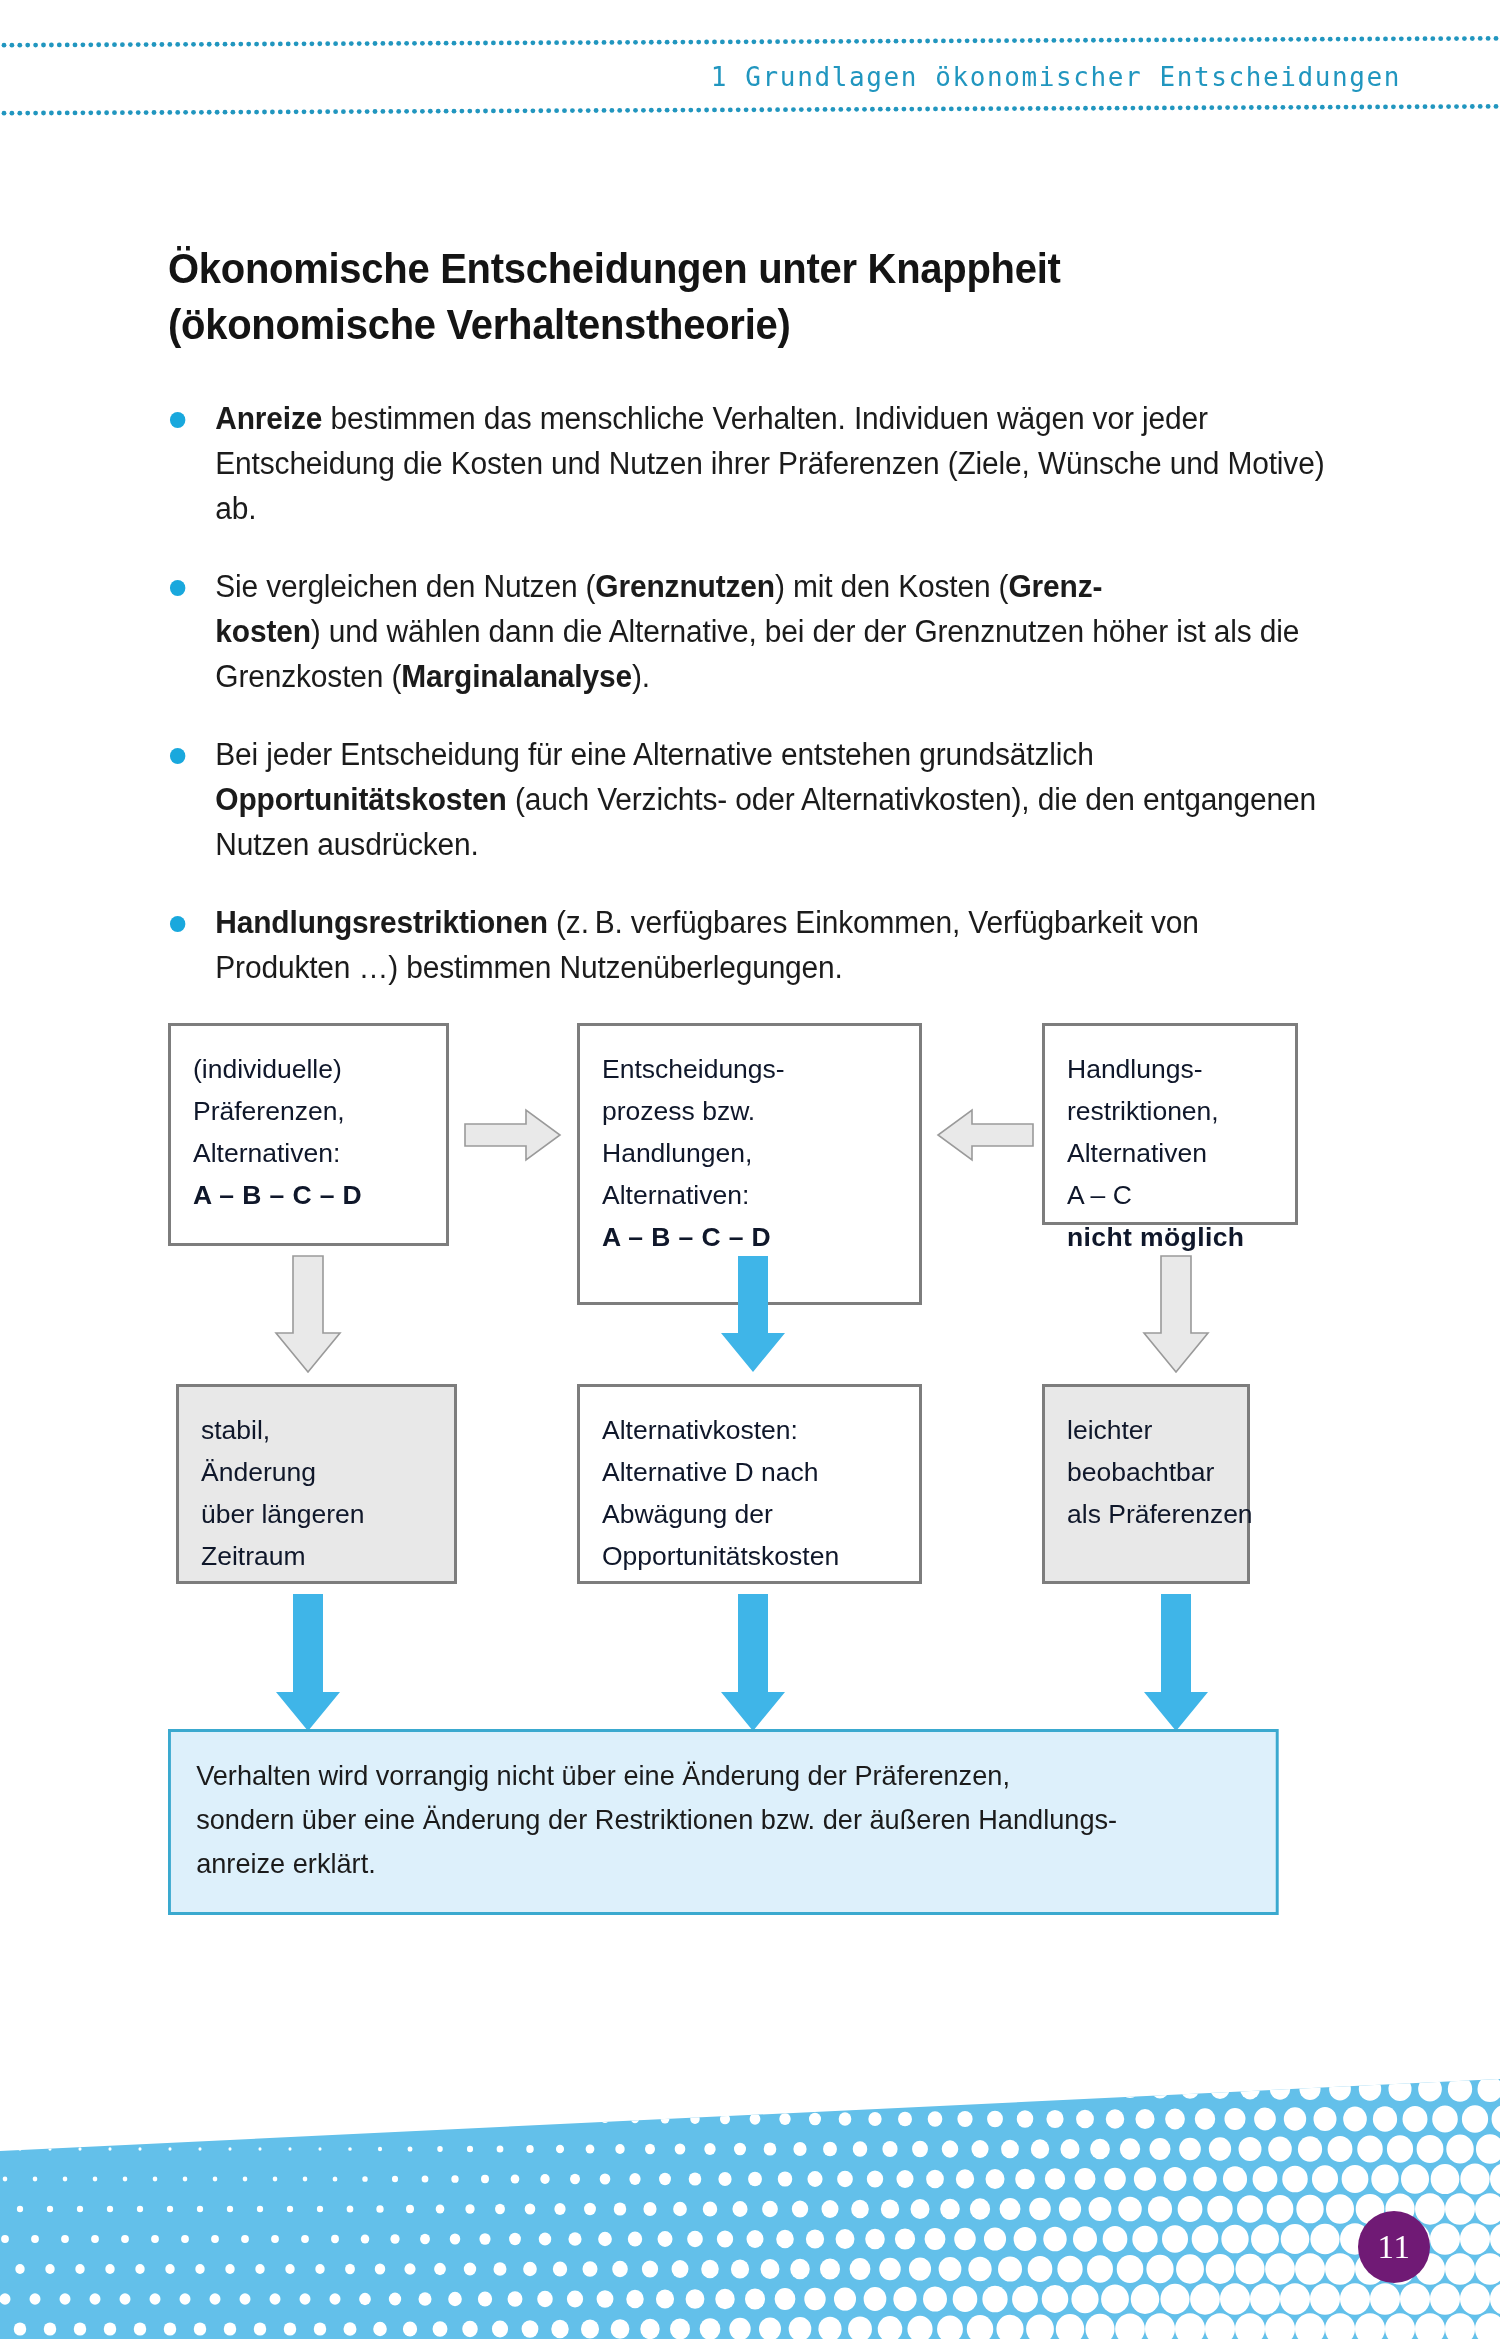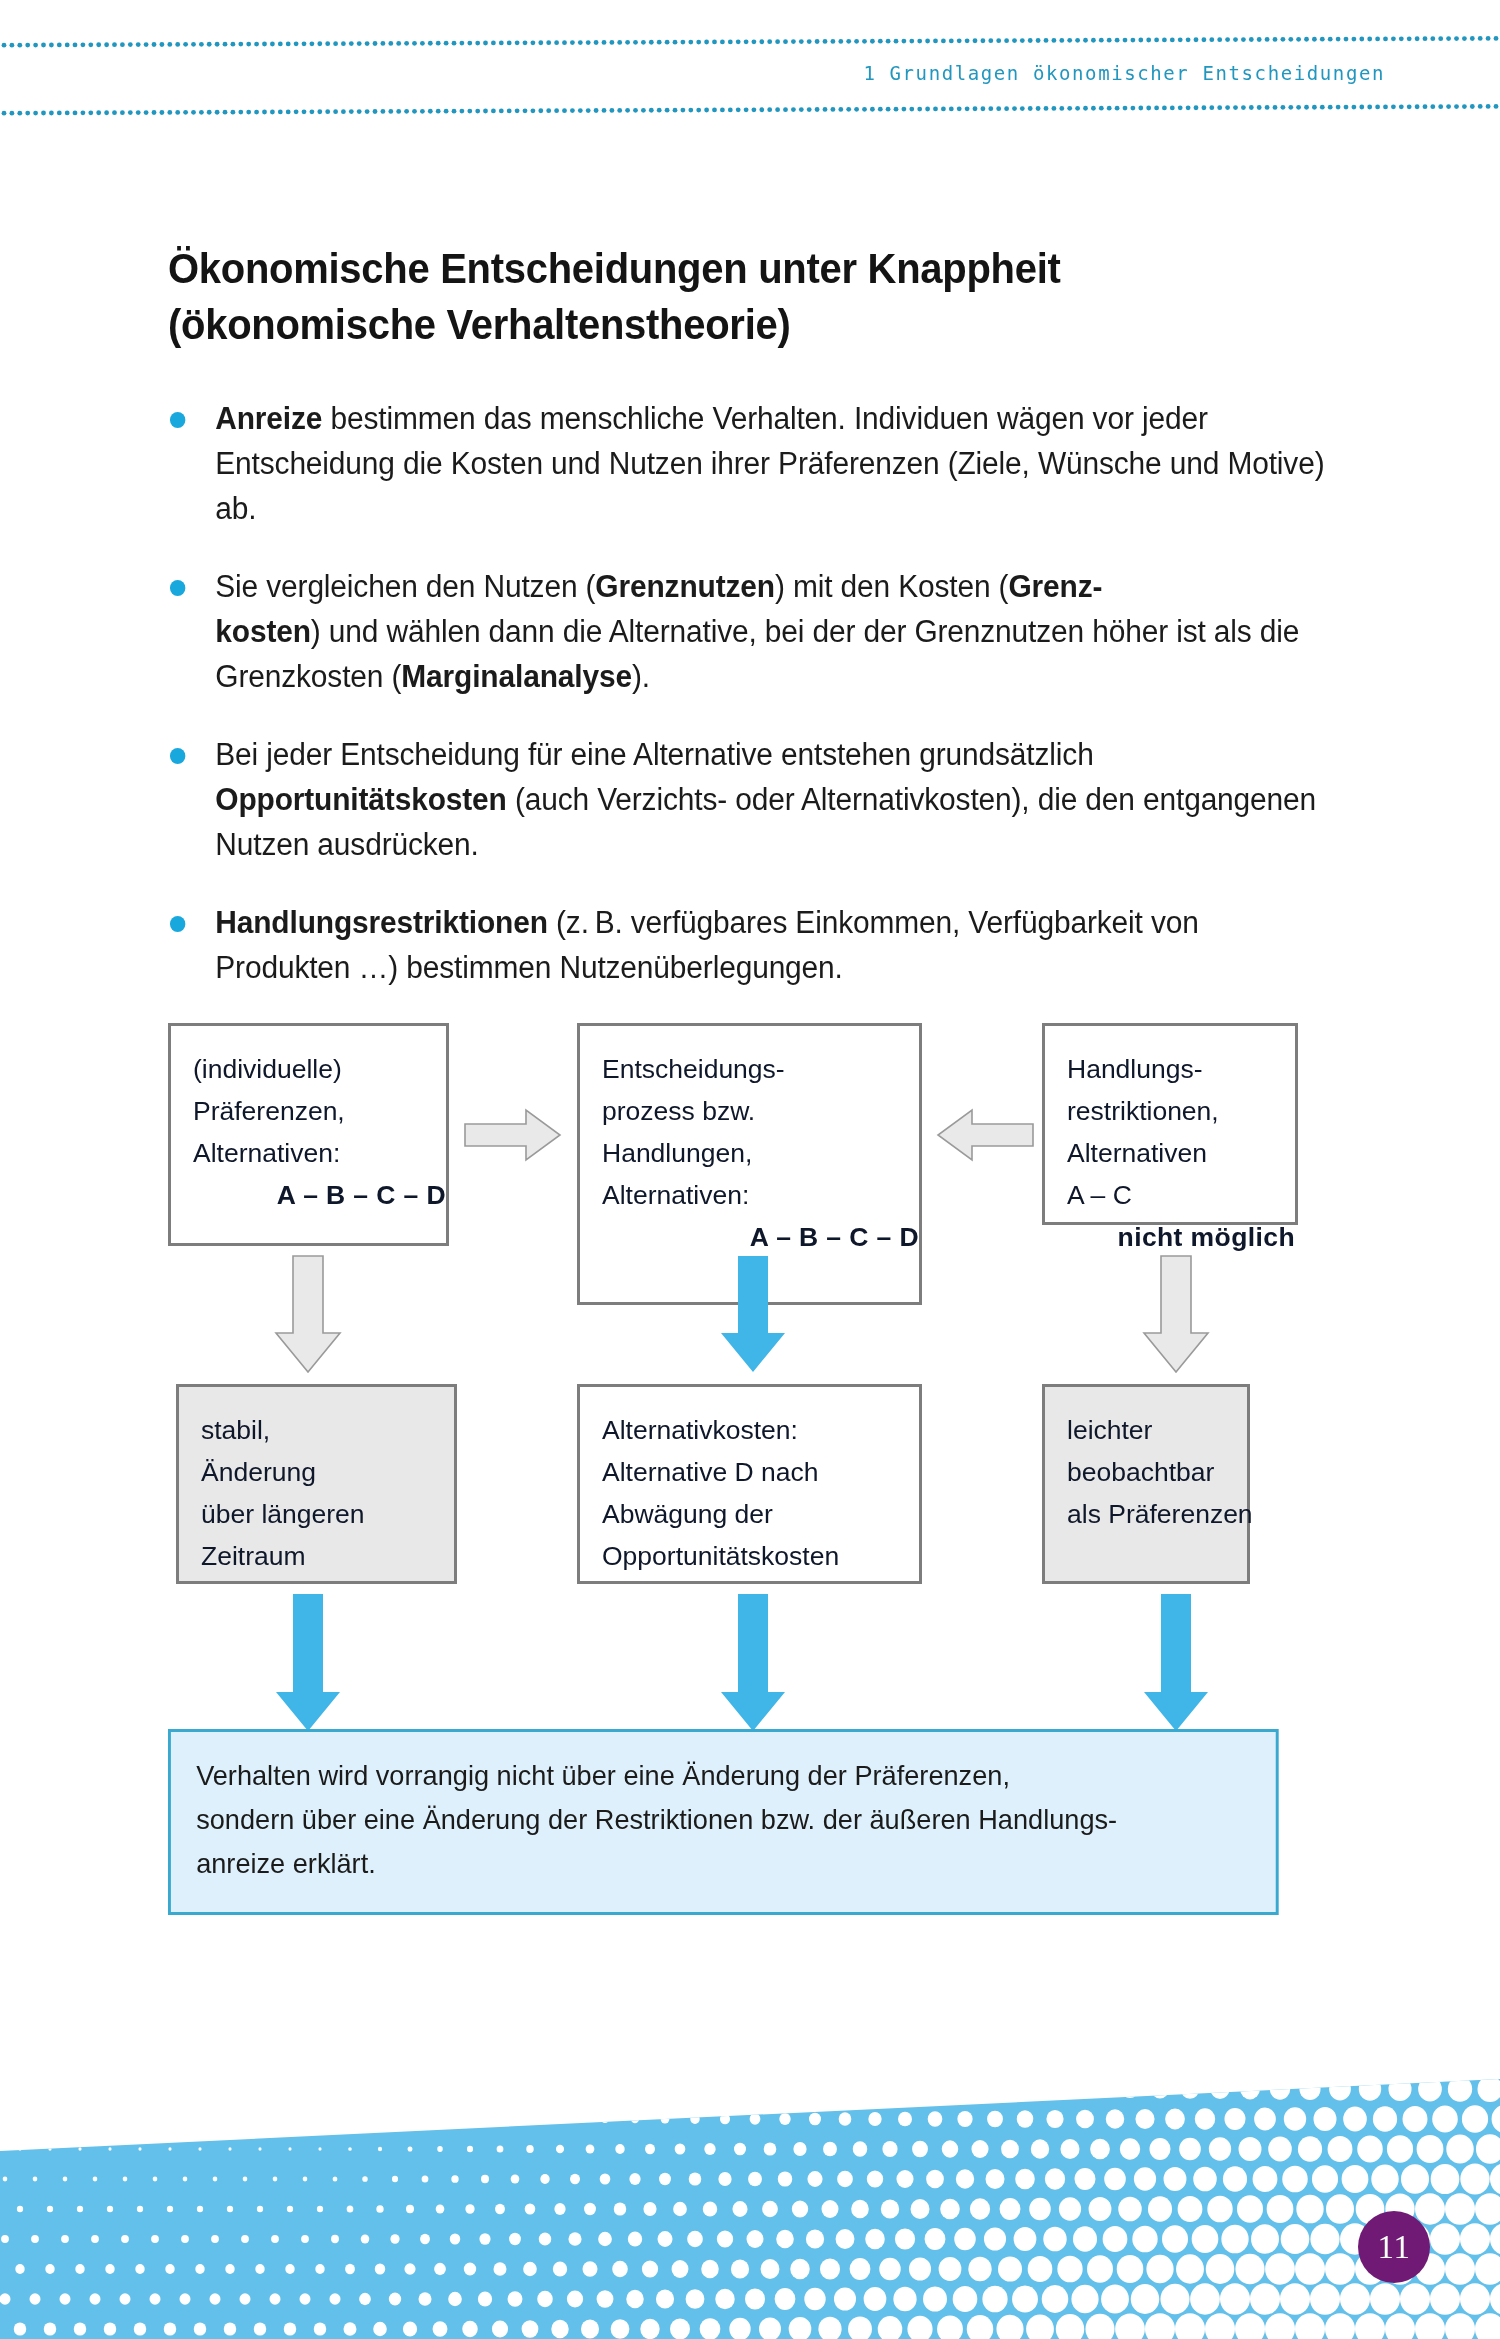--- a/index.html
+++ b/index.html
@@ -28,25 +28,25 @@
     position: absolute;
     left: 0;
     width: 1500px;
     height: 10px;
   }
   .dot-rule svg { display: block; }
 
   .header-text {
     position: absolute;
     top: 62px;
-    left: 0;
+    left: 16px;
     width: 1385px;
     text-align: right;
     font-family: "DejaVu Sans Mono", monospace;
-    font-size: 19px;
+    font-size: 26px;
     letter-spacing: 1.6px;
     color: #2196bf;
     white-space: nowrap;
   }
 
   
   .content {
     position: absolute;
     top: 240px;
     left: 168px;
@@ -104,21 +104,21 @@
     box-sizing: border-box;
     border: 3px solid #7d7d7d;
     background: #ffffff;
     font-size: 26.5px;
     line-height: 42px;
     color: #0f172a;
     padding: 22px 0 0 22px;
   }
   .dbox.gray { background: #e8e8e8; }
   .dbox .ln { display: block; white-space: nowrap; }
-  .dbox .ln.b { font-weight: bold; letter-spacing: 0.4px; text-align: right; }
+  .dbox .ln.b { font-weight: bold; letter-spacing: 0.4px; }
 
   
   #box-praeferenzen { left: 0px;   top: 0px;   width: 281px; height: 223px; }
   #box-prozess      { left: 409px; top: 0px;   width: 345px; height: 282px; }
   #box-restriktionen{ left: 874px; top: 0px;   width: 256px; height: 202px; }
 
   
   #box-stabil       { left: 8px;   top: 361px; width: 281px; height: 200px; }
   #box-ergebnis     { left: 409px; top: 361px; width: 345px; height: 200px; }
   #box-beobachtbar  { left: 874px; top: 361px; width: 208px; height: 200px; }

